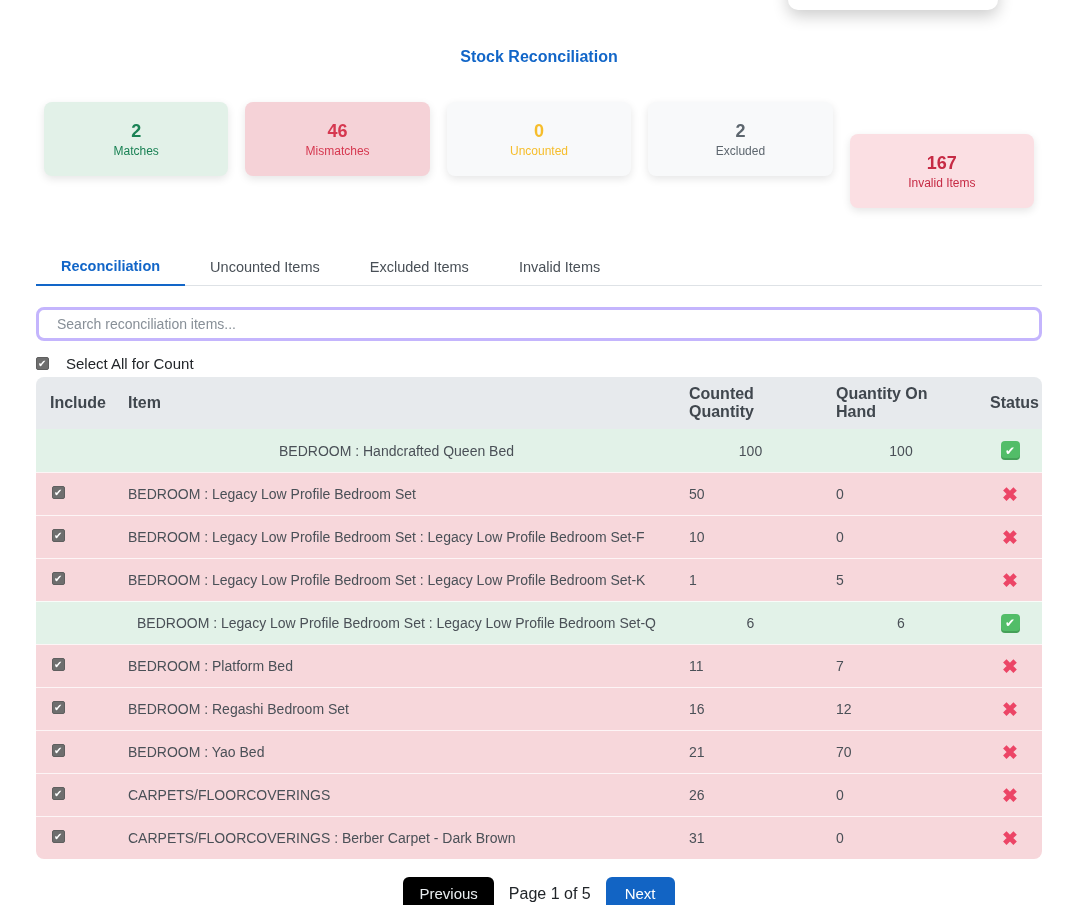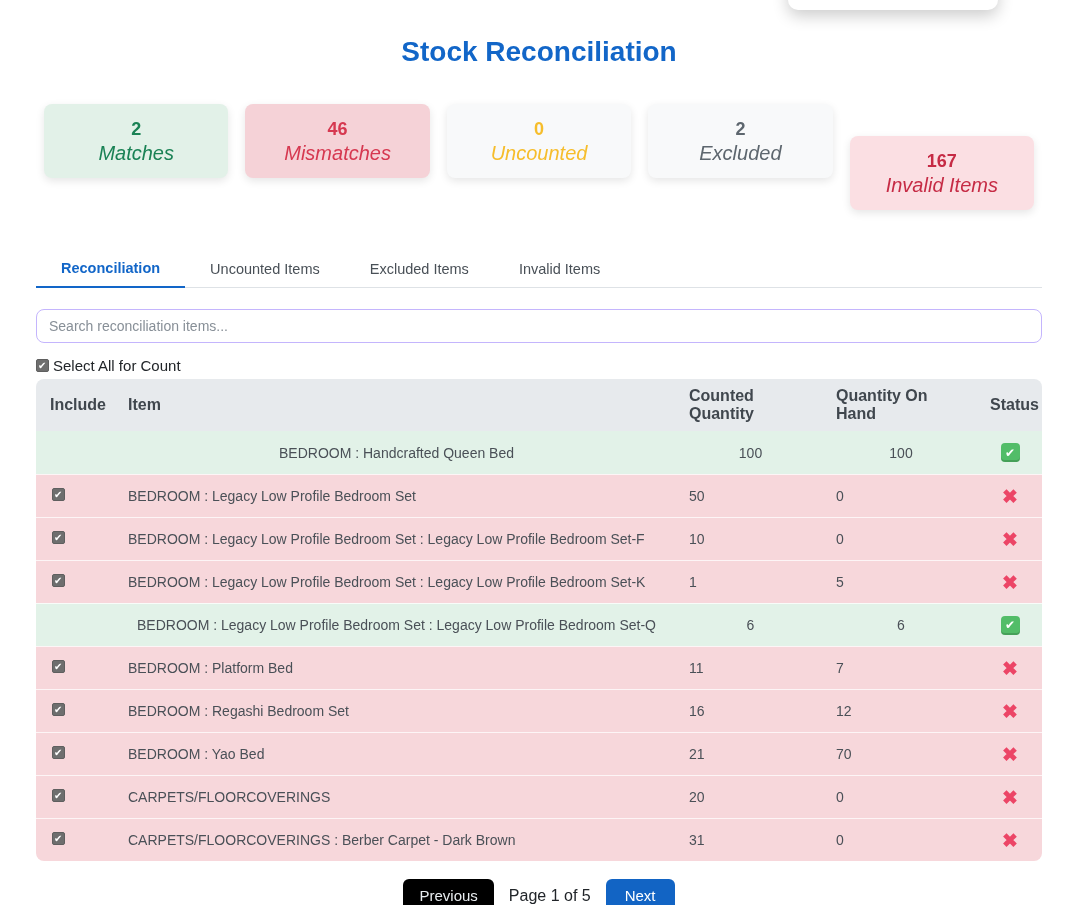--- a/index.html
+++ b/index.html
@@ -13,36 +13,36 @@
   }
   .toast-shadow {
     position: absolute; top: -36px; right: 80px;
     width: 210px; height: 46px;
     background: #ffffff; border-radius: 10px;
     box-shadow: 0 6px 16px rgba(0,0,0,0.20);
   }
   .container { padding: 0 36px; position: relative; }
 
   .page-title {
-    margin: 0; padding-top: 36px;
+    margin: 0; padding-top: 48px;
     text-align: center;
-    font-size: 28px; font-weight: bold;
+    font-size: 16px; font-weight: bold;
     color: var(--accent-blue, #1266c8);
   }
 
   
   .cards-row { display: flex; gap: 17px; margin: 36px 8px 0 8px; }
   .card {
     flex: 1; height: 74px; border-radius: 8px;
     display: flex; flex-direction: column; align-items: center; justify-content: center;
     gap: 5px;
     box-shadow: 0 3px 8px rgba(0,0,0,0.10);
   }
   .card .card-value { font-size: 18px; font-weight: bold; line-height: 1; }
-  .card .card-label { font-size: 20px; line-height: 1; font-style: italic; }
+  .card .card-label { font-size: 12px; line-height: 1; }
   .card.matches   { background: var(--match-bg, #e2f1e8); color: var(--match-text, #1a8255); }
   .card.mismatches{ background: var(--mismatch-card-bg, #f5d2d7); color: var(--mismatch-text, #d63850); }
   .card.uncounted { background: #f8f9fa; color: var(--uncounted-text, #f6bd2b); }
   .card.excluded  { background: #f8f9fa; color: var(--excluded-text, #5d666e); }
   .card.invalid   { background: var(--invalid-bg, #fbdfe3); color: var(--invalid-text, #c62b45); margin-top: 32px; }
 
   
   .tabs { display: flex; margin-top: 40px; border-bottom: 1px solid #dee2e6; }
   .tab {
     padding: 10px 25px; font-size: 14.5px; color: #495057;
@@ -50,29 +50,29 @@
   }
   .tab.active {
     color: var(--accent-blue, #1266c8); font-weight: bold;
     border-bottom: 2px solid var(--accent-blue, #1266c8);
     margin-bottom: -1px;
   }
 
   
   .search-input {
     margin-top: 21px; width: 100%; height: 34px;
-    border: 1px solid #c4b5fd; border-radius: 8px;
-    padding: 0 12px; font-size: 14px; color: #212529;
+    border: 3px solid #c4b5fd; border-radius: 8px;
+    padding: 0 18px; font-size: 14px; color: #212529;
     font-family: "Liberation Sans", sans-serif;
     outline: none;
   }
   .search-input::placeholder { color: #878f97; }
 
   
-  .select-all-row { margin-top: 14px; display: flex; align-items: center; gap: 4px; font-size: 15px; color: #212529; }
+  .select-all-row { margin-top: 14px; display: flex; align-items: center; gap: 17px; font-size: 15px; color: #212529; }
 
   
   input[type="checkbox"] {
     -webkit-appearance: none; appearance: none;
     width: 13px; height: 13px; margin: 0;
     border: 1px solid #949494; border-radius: 2px;
     background: #fcfcfc; position: relative; cursor: pointer;
     flex: none;
   }
   input[type="checkbox"]:checked { background: #6e6e6e; border-color: #5f5f5f; }
@@ -256,21 +256,21 @@
         <tr class="mismatch">
           <td><input type="checkbox" checked="" style=""></td>
           <td>BEDROOM : Yao Bed</td>
           <td>21</td>
           <td>70</td>
           <td class="status-cell"><span class="mismatch-icon">✖</span></td>
         </tr>
         <tr class="mismatch">
           <td><input type="checkbox" checked="" style=""></td>
           <td>CARPETS/FLOORCOVERINGS</td>
-          <td>20</td>
+          <td>26</td>
           <td>0</td>
           <td class="status-cell"><span class="mismatch-icon">✖</span></td>
         </tr>
         <tr class="mismatch">
           <td><input type="checkbox" checked="" style=""></td>
           <td>CARPETS/FLOORCOVERINGS : Berber Carpet - Dark Brown</td>
           <td>31</td>
           <td>0</td>
           <td class="status-cell"><span class="mismatch-icon">✖</span></td>
         </tr>

